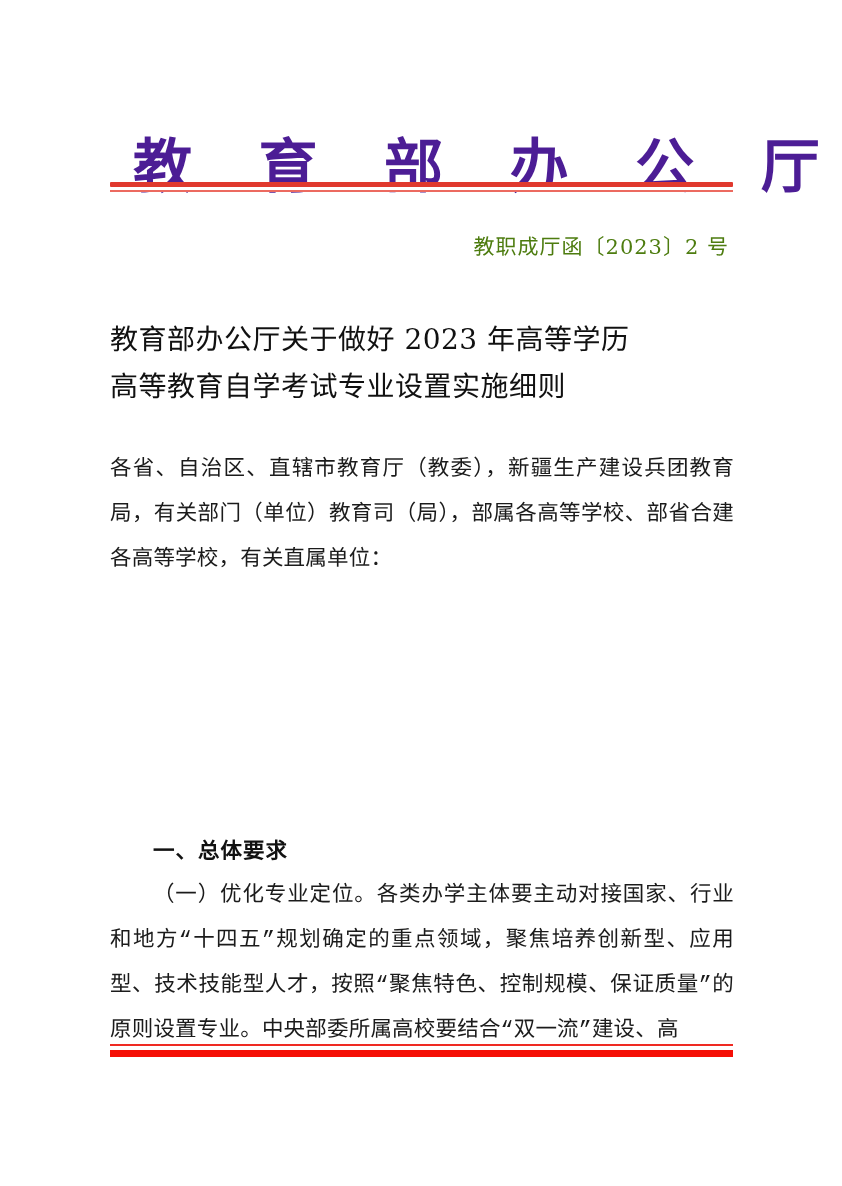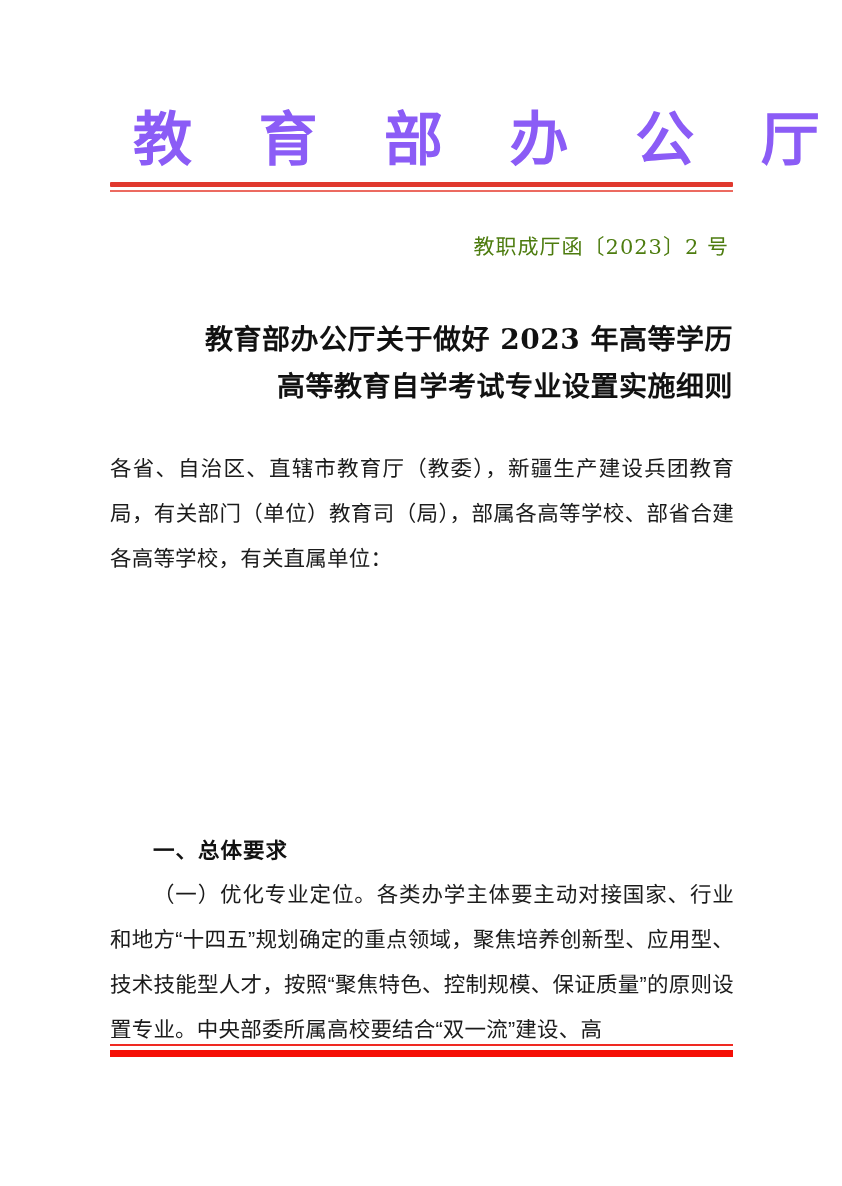--- a/index.html
+++ b/index.html
@@ -32,24 +32,25 @@
     top: 104px;
     left: 110px;
     width: 623px;
     text-align: center;
   }
   .letterhead-title {
     font-family: "DejaVu Serif", "Liberation Serif", serif;
     font-weight: 700;
     font-size: 59px;
     line-height: 72px;
-    color: #8b5cf6;
+    color: #4c1d95;
     letter-spacing: 23px;
     text-indent: 23px;
     white-space: nowrap;
+    margin-top: 27px;
     -webkit-font-smoothing: antialiased;
   }
 
   
   .rule-top {
     position: absolute;
     left: 110px;
     width: 623px;
   }
   .rule-top .bar-thick {
@@ -81,41 +82,41 @@
     padding-right: 4px;
     box-sizing: border-box;
   }
 
   
   .doc-title {
     position: absolute;
     top: 316px;
     left: 110px;
     width: 623px;
-    text-align: right;
-    font-family: "DejaVu Serif", "Liberation Serif", serif;
-    font-weight: 700;
+    text-align: left;
+    font-family: "DejaVu Serif", "Liberation Serif", serif;
+    font-weight: 400;
     font-size: 28px;
     line-height: 47px;
     color: #111111;
     letter-spacing: 0.5px;
   }
   .doc-title .line {
     display: block;
     white-space: nowrap;
   }
 
   
   .body-block {
     position: absolute;
     left: 110px;
     width: 624px;
   }
   .para {
-    font-family: Liberation Sans, sans-serif;
+    font-family: Liberation Mono, monospace;
     font-size: 21.5px;
     line-height: 45px;
     color: #1b1b1b;
     text-align: justify;
     text-justify: inter-character;
     letter-spacing: 0.2px;
     margin: 0;
   }
   .para.indent {
     text-indent: 43px;

